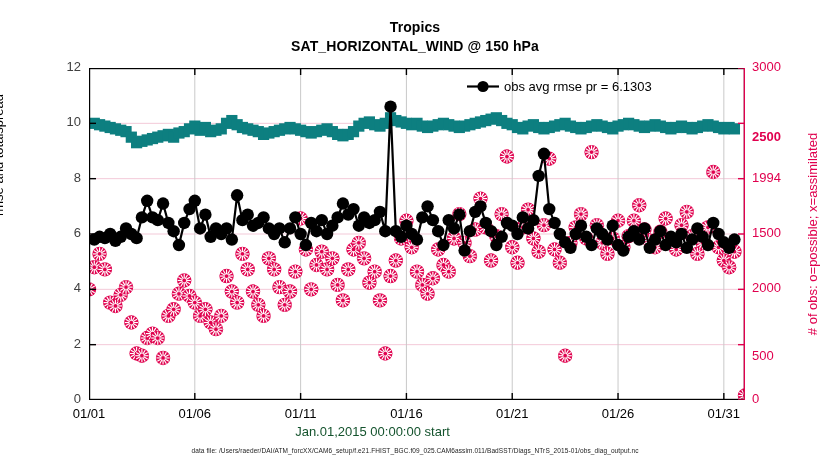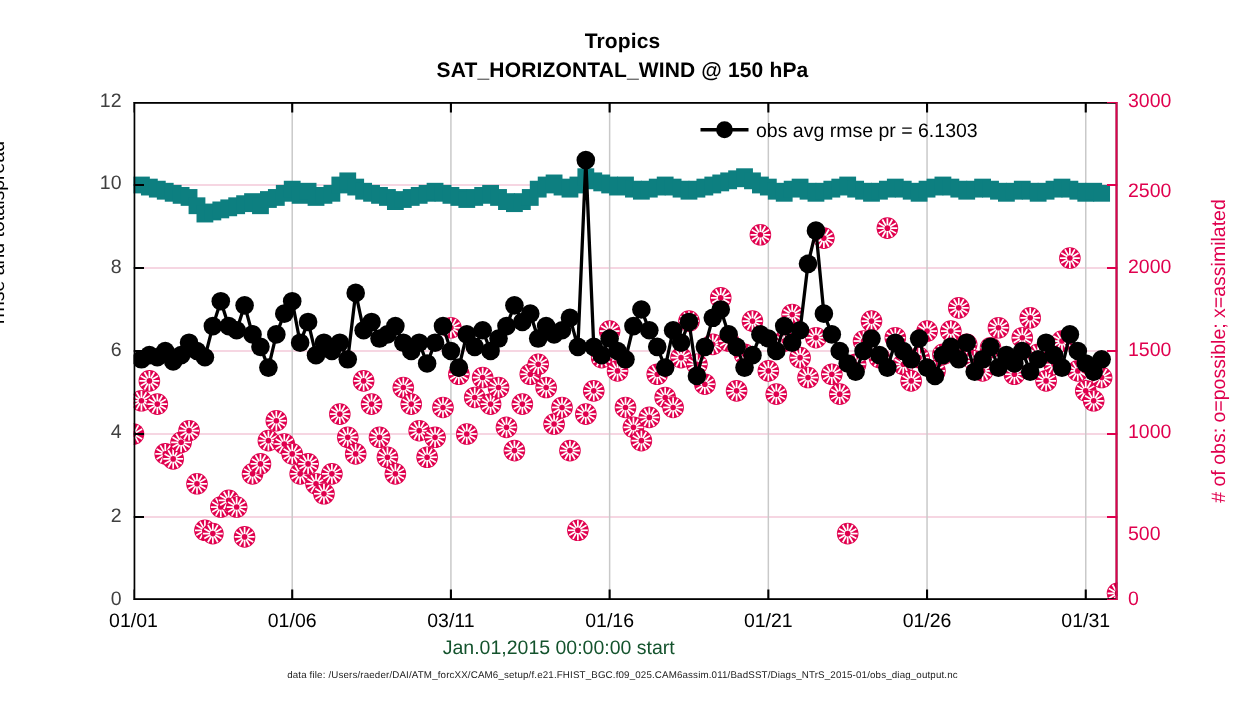--- a/index.html
+++ b/index.html
@@ -75,28 +75,28 @@
   <div id="tick-layer">
       <div class="tick-lbl-left" style="left: 37px; top: 391px;">0</div>
       <div class="tick-lbl-left" style="left: 37px; top: 335.667px;">2</div>
       <div class="tick-lbl-left" style="left: 37px; top: 280.333px;">4</div>
       <div class="tick-lbl-left" style="left: 37px; top: 225px;">6</div>
       <div class="tick-lbl-left" style="left: 37px; top: 169.667px;">8</div>
       <div class="tick-lbl-left" style="left: 37px; top: 114.333px;">10</div>
       <div class="tick-lbl-left" style="left: 37px; top: 59px;">12</div>
       <div class="tick-lbl-right" style="left: 752px; top: 391px;">0</div>
       <div class="tick-lbl-right" style="left: 752px; top: 348px;">500</div>
-      <div class="tick-lbl-right" style="left: 752px; top: 280.333px;">1000</div>
+      <div class="tick-lbl-right" style="left: 752px; top: 280.333px;">2000</div>
       <div class="tick-lbl-right" style="left: 752px; top: 225px;">1500</div>
-      <div class="tick-lbl-right" style="left: 752px; top: 169.667px;">2000</div>
-      <div class="tick-lbl-right" style="left: 752px; top: 119px;">2500</div>
+      <div class="tick-lbl-right" style="left: 752px; top: 169.667px;">1994</div>
+      <div class="tick-lbl-right" style="left: 752px; top: 129px; font-weight: bold;">2500</div>
       <div class="tick-lbl-right" style="left: 752px; top: 59px;">3000</div>
       <div class="tick-lbl-x" style="left: 54px; top: 406px;">01/01</div>
       <div class="tick-lbl-x" style="left: 159.806px; top: 406px;">01/06</div>
-      <div class="tick-lbl-x" style="left: 265.613px; top: 406px;">03/11</div>
+      <div class="tick-lbl-x" style="left: 265.613px; top: 406px;">01/11</div>
       <div class="tick-lbl-x" style="left: 371.419px; top: 406px;">01/16</div>
       <div class="tick-lbl-x" style="left: 477.226px; top: 406px;">01/21</div>
       <div class="tick-lbl-x" style="left: 583.032px; top: 406px;">01/26</div>
       <div class="tick-lbl-x" style="left: 688.839px; top: 406px;">01/31</div>
     </div>
 
   <div id="plotwrap">
     <svg id="plotsvg" width="656" height="332" viewBox="0 0 656 332">
       <g id="gridlines">
           <line x1="0" y1="276.6666666666667" x2="656" y2="276.6666666666667" stroke="#f3c9d8" stroke-width="1"></line>

